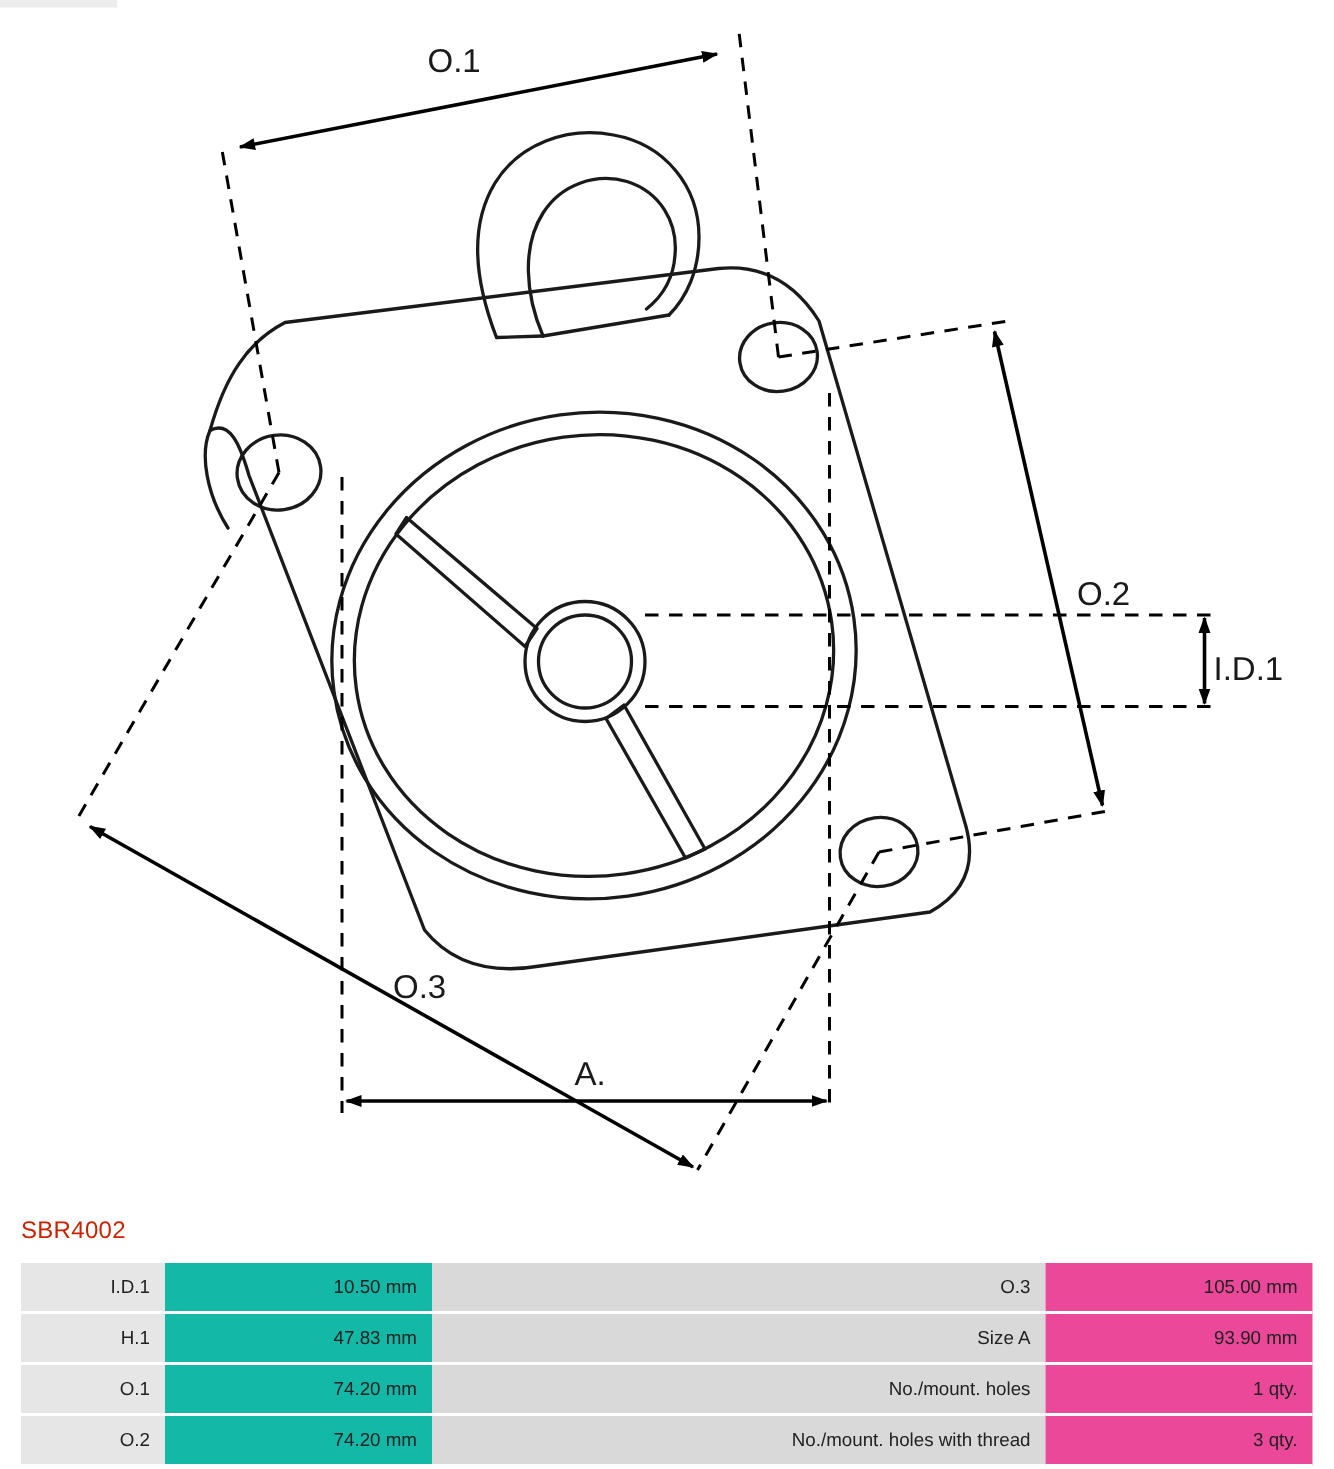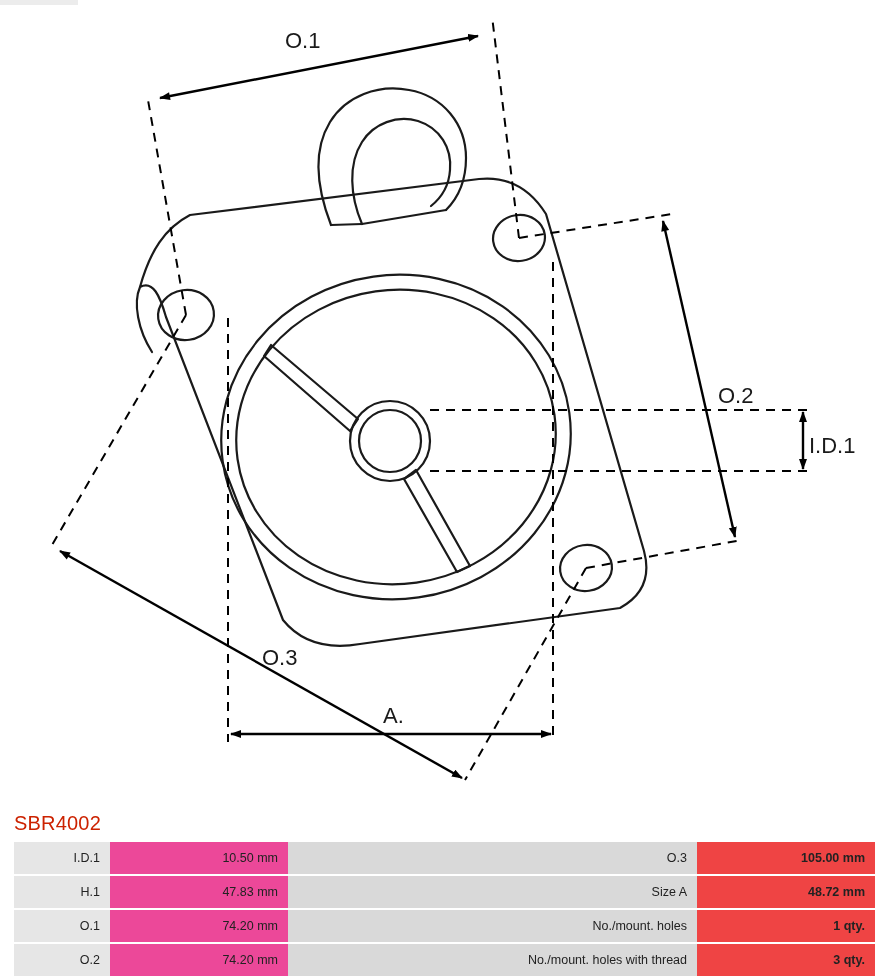--- a/index.html
+++ b/index.html
@@ -27,21 +27,21 @@
     width: 889px;
     height: 800px;
   }
   .drawing svg {
     display: block;
   }
   .part-number {
     position: absolute;
     left: 14px;
     top: 812px;
-    font-size: 20px;
+    font-size: 16px;
     color: #cc2200;
     letter-spacing: 0.2px;
   }
   .specs {
     position: absolute;
     left: 14px;
     top: 842px;
     width: 861px;
     border-collapse: collapse;
     font-size: 12.5px;
@@ -51,33 +51,32 @@
     padding: 0 10px;
     border-bottom: 2px solid #ffffff;
     vertical-align: middle;
   }
   .specs td.lbl-left {
     background: #e6e6e6;
     text-align: right;
     width: 76px;
   }
   .specs td.val-left {
-    background: #ec4899;
+    background: #14b8a6;
     text-align: right;
     width: 158px;
   }
   .specs td.lbl-right {
     background: #d9d9d9;
     text-align: right;
   }
   .specs td.val-right {
-    background: #ef4444;
+    background: #ec4899;
     text-align: right;
     width: 158px;
-    font-weight: bold;
   }
   .topbar {
     position: absolute;
     left: 0;
     top: 0;
     width: 78px;
     height: 5px;
     background: #ececec;
   }
 </style>
@@ -181,21 +180,21 @@
       <tr>
         <td class="lbl-left">I.D.1</td>
         <td class="val-left">10.50 mm</td>
         <td class="lbl-right">O.3</td>
         <td class="val-right">105.00 mm</td>
       </tr>
       <tr>
         <td class="lbl-left">H.1</td>
         <td class="val-left">47.83 mm</td>
         <td class="lbl-right">Size A</td>
-        <td class="val-right">48.72 mm</td>
+        <td class="val-right">93.90 mm</td>
       </tr>
       <tr>
         <td class="lbl-left">O.1</td>
         <td class="val-left">74.20 mm</td>
         <td class="lbl-right">No./mount. holes</td>
         <td class="val-right">1 qty.</td>
       </tr>
       <tr>
         <td class="lbl-left">O.2</td>
         <td class="val-left">74.20 mm</td>

